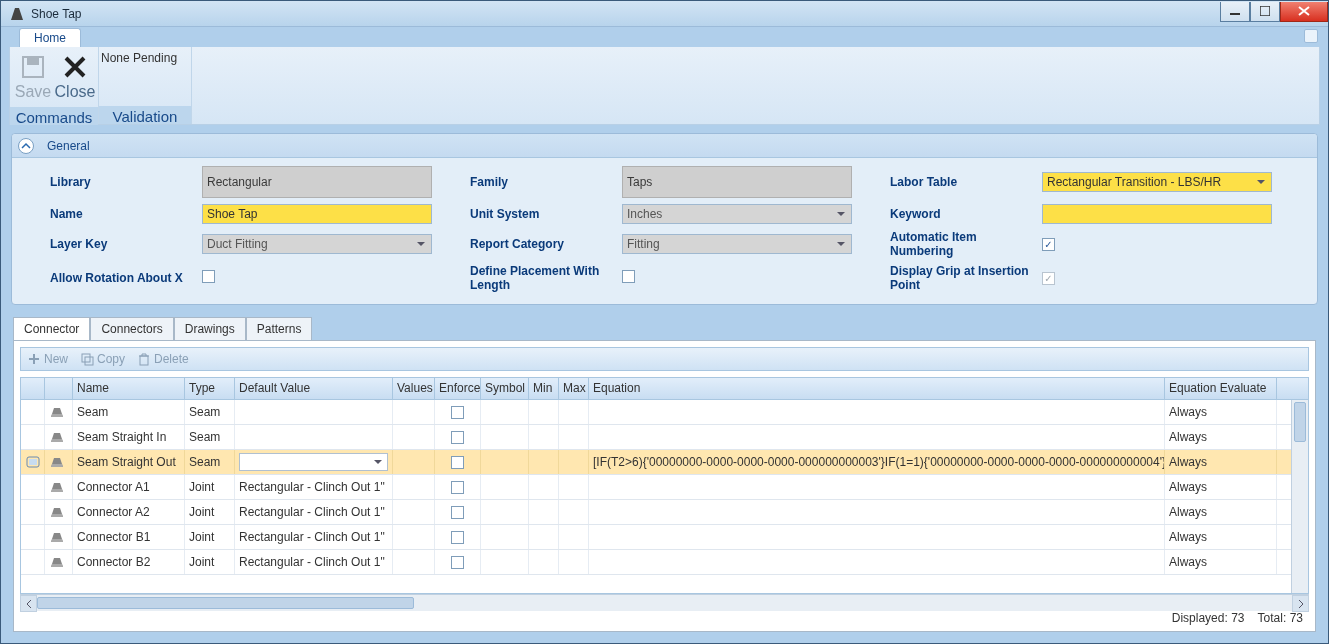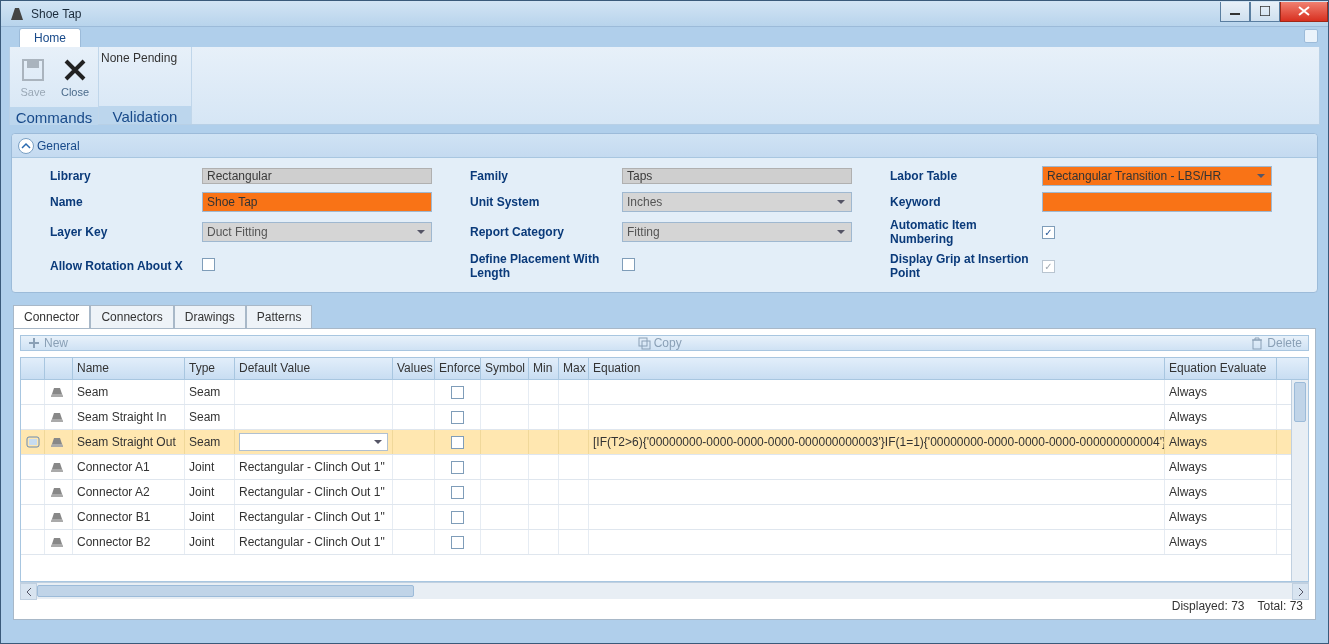--- a/index.html
+++ b/index.html
@@ -19,48 +19,48 @@
   .ribbon-tabs { height:20px; display:flex; align-items:flex-end; padding-left:18px; position:relative; }
   .ribbon-tab { background:#fff; border:1px solid #9cbbd9; border-bottom:none; padding:2px 14px; border-radius:3px 3px 0 0; color:#184a8a; }
   .ribbon-collapse { position:absolute; right:10px; top:2px; width:14px; height:14px; border:1px solid #9cbbd9; border-radius:2px; background:#eaf3fb; }
 
   .ribbon-body { background:linear-gradient(#e7f0f9,#d6e6f5); border:1px solid #b8d0e6; margin:0 8px; border-top:none; display:flex; height:78px; }
   .ribbon-group { display:flex; flex-direction:column; border-right:1px solid #c0d6ea; }
   .ribbon-group-content { display:flex; flex:1; align-items:center; padding:2px; }
   .ribbon-group-label { height:18px; background:#bcd6ed; color:#184a8a; text-align:center; font-size:15px; padding-top:2px; }
   .ribbon-btn { width:42px; height:56px; display:flex; flex-direction:column; align-items:center; justify-content:center; color:#4a6a8a; gap:2px; }
   .ribbon-btn.disabled { color:#9aa8b6; }
-  .ribbon-btn span { font-size:11px; }
+  .ribbon-btn span { font-size:16px; }
   .ribbon-group.validation .ribbon-group-content { width:92px; align-items:flex-start; padding-top:4px; color:#333; }
 
   
   .general-panel { margin:8px 10px 0 10px; background:#e3eef8; border:1px solid #9cbbd9; border-radius:4px; }
-  .gp-header { display:flex; align-items:center; height:24px; background:linear-gradient(#d0e3f4,#c4daf0); border-bottom:1px solid #a8c6e0; border-radius:4px 4px 0 0; padding-left:6px; color:#184a8a; gap:3px; }
+  .gp-header { display:flex; align-items:center; height:24px; background:linear-gradient(#d0e3f4,#c4daf0); border-bottom:1px solid #a8c6e0; border-radius:4px 4px 0 0; padding-left:6px; color:#184a8a; gap:13px; }
   .gp-toggle { width:16px; height:16px; border:1px solid #7aa0c4; border-radius:8px; display:flex; align-items:center; justify-content:center; background:#fff; }
   .gp-body { padding:8px 10px 12px 10px; display:grid; grid-template-columns: 180px 240px 180px 240px 180px 240px; row-gap:6px; column-gap:0; align-items:center; }
   .lbl { color:#0a3a7a; font-weight:600;margin-left:28px; }
-  .txt-input, .sel-input { height:20px; border:1px solid #9fb8d0; background:#f97316; padding:0 4px; color:#333; display:flex; align-items:center; position:relative; }
+  .txt-input, .sel-input { height:20px; border:1px solid #9fb8d0; background:#fde047; padding:0 4px; color:#333; display:flex; align-items:center; position:relative; }
   .txt-input.disabled, .sel-input.disabled { background:#d5d5d5; color:#555; }
   .sel-input::after { content:""; position:absolute; right:6px; top:7px; border:4px solid transparent; border-top-color:#556; }
   .sel-input { padding-right:18px; }
-  .readonly-grey { background:#cfcfcf; color:#3a3a3a; border:1px solid #b0b0b0; height:16px; display:flex; align-items:center; padding:0 4px; }
+  .readonly-grey { background:#cfcfcf; color:#3a3a3a; border:1px solid #b0b0b0; height:32px; display:flex; align-items:center; padding:0 4px; }
   .chk { width:13px; height:13px; border:1px solid #7f9db9; background:#fff; display:inline-flex; align-items:center; justify-content:center; }
   .chk.checked::after { content:"✓"; font-size:10px; color:#2a5a9a; line-height:1; }
   .chk.disabled { border-color:#b8c4d0; }
   .chk.disabled.checked::after { color:#a0a8b0; }
   .gp-body .field-wrap { width:230px; }
 
   
   .tab-row { margin:12px 12px 0 12px; display:flex; }
   .tab { border:1px solid #a8b8c8; border-bottom:none; padding:4px 10px; background:#eef3f8; color:#333; }
   .tab.active { background:#fff; }
 
   
   .params-panel { margin:0 12px 0 12px; border:1px solid #a8b8c8; background:#fff; padding:6px; height:292px; display:flex; flex-direction:column; }
-  .toolbar-row { height:16px; background:linear-gradient(#e8f1fa,#cfe2f4); border:1px solid #a8c6e0; display:flex; align-items:center; padding:0 6px; gap:12px;justify-content:space-between; }
+  .toolbar-row { height:24px; background:linear-gradient(#e8f1fa,#cfe2f4); border:1px solid #a8c6e0; display:flex; align-items:center; padding:0 6px; gap:12px; }
   .tool-btn { color:#8aa0b6; display:flex; align-items:center; gap:3px; }
   .tool-btn svg { display:block; }
 
   
   .grid { flex:1; margin-top:6px; border:1px solid #a8c6e0; display:flex; flex-direction:column; overflow:hidden; position:relative; }
   .grid-header, .grid-row { display:grid; grid-template-columns: 24px 28px 112px 50px 158px 42px 46px 48px 30px 30px 576px 112px; }
   .grid-header { background:linear-gradient(#e2eefa,#c8ddf2); height:22px; border-bottom:1px solid #a8c6e0; }
   .grid-header > div { border-right:1px solid #a8c6e0; padding:3px 4px; color:#333; overflow:hidden; white-space:nowrap; }
   .grid-body { flex:1; overflow:hidden; }
   .grid-row { height:25px; border-bottom:1px solid #dfe6ee; }

